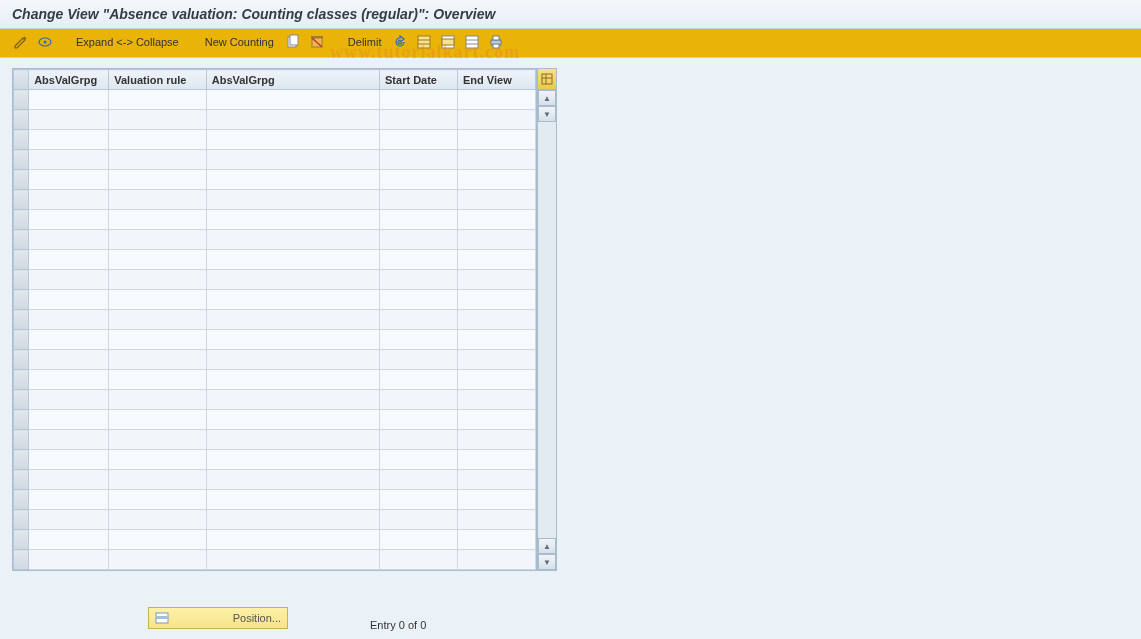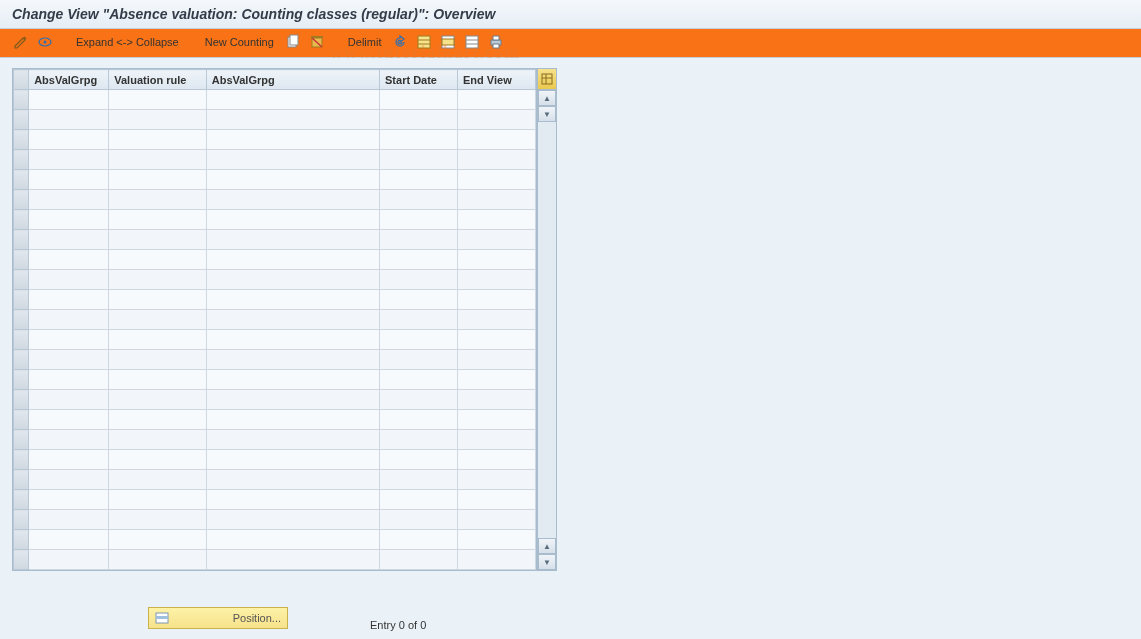--- a/index.html
+++ b/index.html
@@ -21,21 +21,21 @@
       font-weight: bold;
       font-style: italic;
       color: #333c48;
     }
     .toolbar {
       display: flex;
       align-items: center;
       gap: 6px;
       padding: 4px 12px 6px 12px;
       border-bottom: 1px solid #c3d0dc;
-      background: #f97316;
+      background: #eab308;
     }
     .tb-icon {
       width: 18px;
       height: 18px;
       display: inline-flex;
       align-items: center;
       justify-content: center;
       cursor: pointer;
     }
     .tb-icon svg { display:block; }

